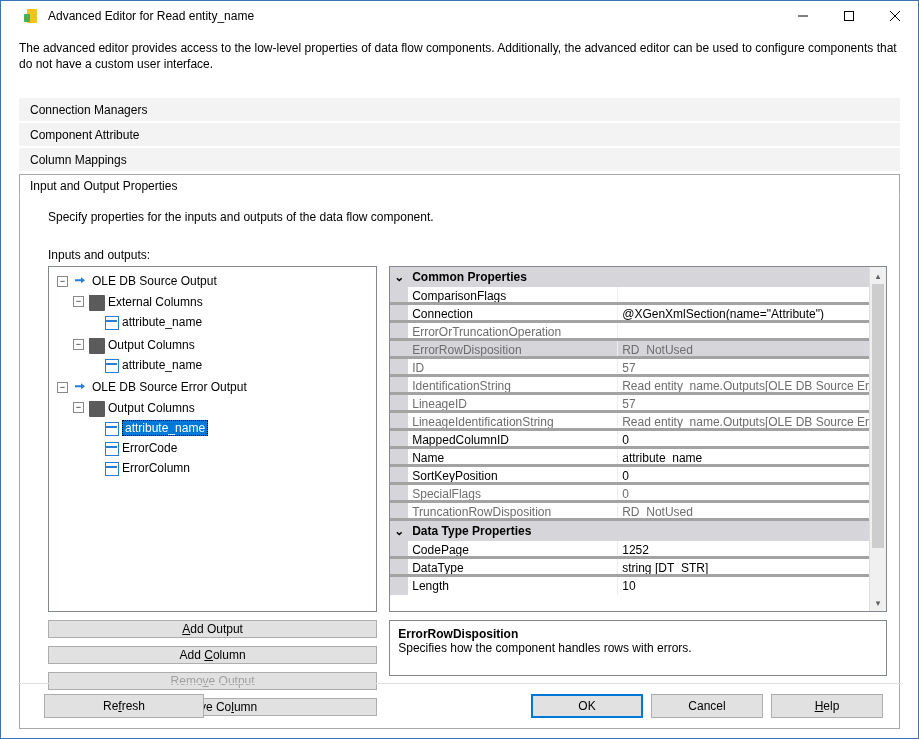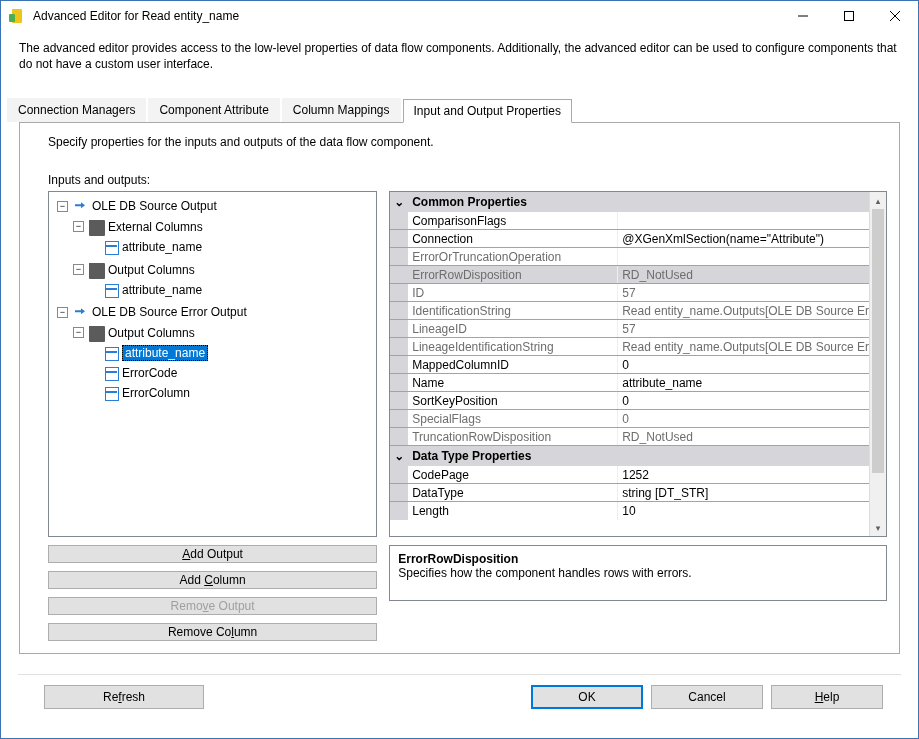--- a/index.html
+++ b/index.html
@@ -1,31 +1,31 @@
 <!DOCTYPE html>
 <html><head>
 <meta charset="utf-8">
 <style>
   * { box-sizing: border-box; font-family: "Segoe UI", Tahoma, sans-serif; font-size: 12px; }
   html, body { margin: 0; padding: 0; }
   body { background: #fff; width: 919px; height: 739px; overflow: hidden; border: 1px solid #3a74b7; }
 
   
-  .titlebar { height: 30px; background: #fff; display: flex; align-items: center; padding-left: 8px; }
+  .titlebar { height: 30px; background: #fff; display: flex; align-items: center; padding-left: 23px; }
   .titlebar .app-icon { width: 16px; height: 16px; margin-right: 8px; position: relative; }
   .titlebar .app-icon .y { position:absolute; width:10px; height:14px; background:#f0c419; left:3px; top:1px; border-radius:1px; }
   .titlebar .app-icon .g { position:absolute; width:6px; height:8px; background:#4caf50; left:0; top:6px; border-radius:1px; }
   .titlebar-title { color: #000; }
   .winbtns { margin-left:auto; display:flex; }
   .winbtn { width:46px; height:30px; display:flex; align-items:center; justify-content:center; color:#000; cursor:pointer; }
 
   
   .desc { padding: 10px 18px 18px 18px; color:#000; line-height:1.3; }
 
-  .tabstrip { display:flex; padding:0 6px; border-bottom:none; gap:2px; margin-top:8px; }
+  .tabstrip { display:flex; padding:0 18px; border-bottom:none; gap:2px; margin-top:8px;flex-direction:column; }
   .tab { padding:4px 10px; border:1px solid transparent; border-bottom:none; cursor:pointer; }
   .tab.active { border-color:#a9a9a9; border-bottom:1px solid #fff; position:relative; top:1px; background:#fff; }
   .tab.inactive { background:#f3f3f3; }
   .tabcontent { margin:0 18px 12px 18px; border:1px solid #a9a9a9; padding:10px 12px 12px 28px; }
 
   .subdesc { padding:2px 0 18px 0; }
   .inout-label { padding-top:6px; }
 
   .panes { display:flex; gap:12px; margin-top:4px; }
   .left-col { width: 346px; display:flex; flex-direction:column; }
@@ -46,38 +46,38 @@
 
   .btn { background:#e1e1e1; border:1px solid #adadad; height:24px; cursor:pointer; }
   .btn:disabled { color:#a0a0a0; cursor:default; }
   .twobtn { display:flex; gap:8px; margin-top:8px;flex-direction:column; }
   .twobtn .btn { flex:1; }
   u { text-decoration: underline; }
 
   .right-col { flex:1; display:flex; flex-direction:column; }
   .propgrid { border:1px solid #828790; height:346px; background:#fff; overflow:hidden; position:relative; display:flex; }
   .propgrid .rows { flex:1; overflow:hidden; }
-  .propgrid .pgrow { display:flex; height:18px; line-height:18px; border-bottom:1px solid #a3a3a3; }
+  .propgrid .pgrow { display:flex; height:18px; line-height:18px; border-bottom:3px solid #a3a3a3; }
   .propgrid .pgrow:last-child { border-bottom:none; }
   .propgrid .cat { background:#d6d5d9; font-weight:bold; border-bottom:none; height:20px; line-height:20px; }
   .propgrid .exp { width:18px; text-align:center; background:#d6d5d9; cursor:pointer; }
   .propgrid .pname { width:210px; padding-left:4px; border-right:1px solid #eee; overflow:hidden; text-overflow:ellipsis; }
   .propgrid .cat .pname { border-right:none; }
   .propgrid .pval { flex:1; padding-left:4px; overflow:hidden; white-space:nowrap; }
   .propgrid .dis .pname, .propgrid .dis .pval { color:#6d6d6d; }
   .propgrid .selrow { background:#d6d5d9; }
   .propgrid .scrollbar { width:17px; background:#f0f0f0; border-left:1px solid #ddd; display:flex; flex-direction:column; }
   .propgrid .sbtn { height:17px; display:flex; align-items:center; justify-content:center; color:#606060; font-size:9px; cursor:pointer; }
   .propgrid .strack { flex:1; position:relative; }
   .propgrid .sthumb { position:absolute; left:2px; right:2px; top:0; height:85%; background:#cdcdcd; }
 
   .helpbox { border:1px solid #828790; margin-top:8px; padding:6px 8px; height:56px; }
   .helpbox .hb-title { font-weight:bold; }
 
-  .footer { position:absolute; left:0; right:0; bottom:0; padding:10px 18px 14px 18px; display:flex; align-items:center; border-top:1px solid #e1e1e1; margin:16px 18px; }
+  .footer { position:absolute; left:0; right:0; bottom:0; padding:10px 18px 14px 18px; display:flex; align-items:center; border-top:1px solid #e1e1e1; margin:7px 18px; }
   .footer .btn { width:112px; margin-left:8px; }
   .footer .btn.ok { border:2px solid #0078d7; }
   .footer .spacer { flex:1; }
 </style>
 </head>
 <body>
 
 <div class="titlebar">
   <span class="app-icon">
       <span class="y"></span>

